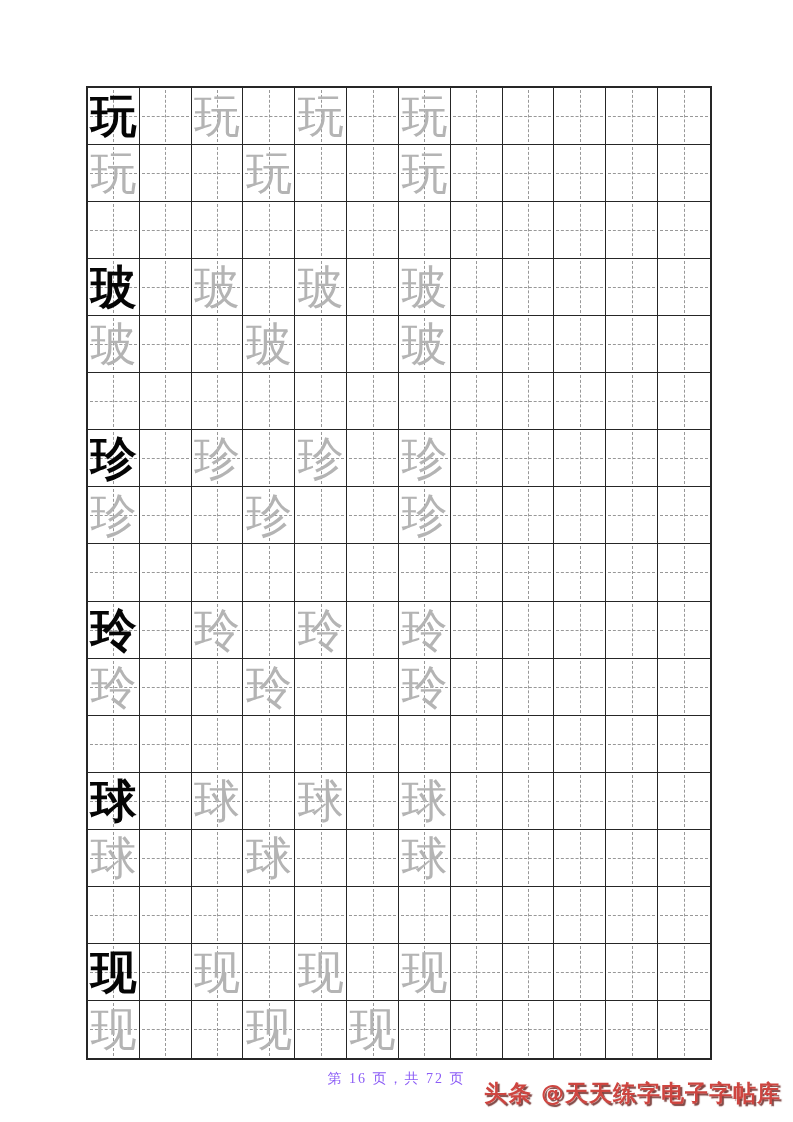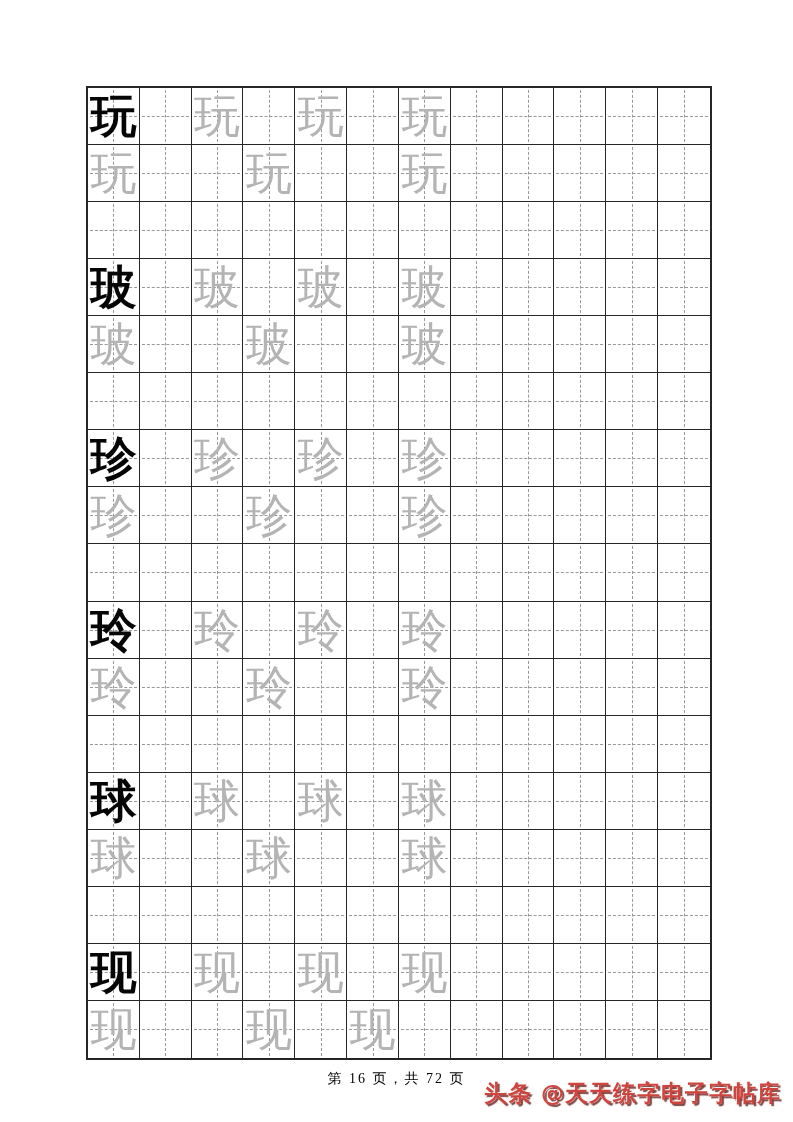--- a/index.html
+++ b/index.html
@@ -71,21 +71,21 @@
     color:var(--faded);
     font-weight:normal;
   }
   .page-footer{
     position:absolute;
     left:0;top:1070px;
     width:100%;
     text-align:center;
     font-size:14px;
     letter-spacing:2px;
-    color:#000000;
+    color:#8b5cf6;
     font-family:"Liberation Serif","DejaVu Serif",serif;
   }
   .watermark{
     position:absolute;
     top:1078px;right:12px;
     font-size:23px;
     font-weight:bold;
     letter-spacing:1px;
     color:var(--wm);
     text-shadow:-1px -1px 0 rgba(255,255,255,0.85),

